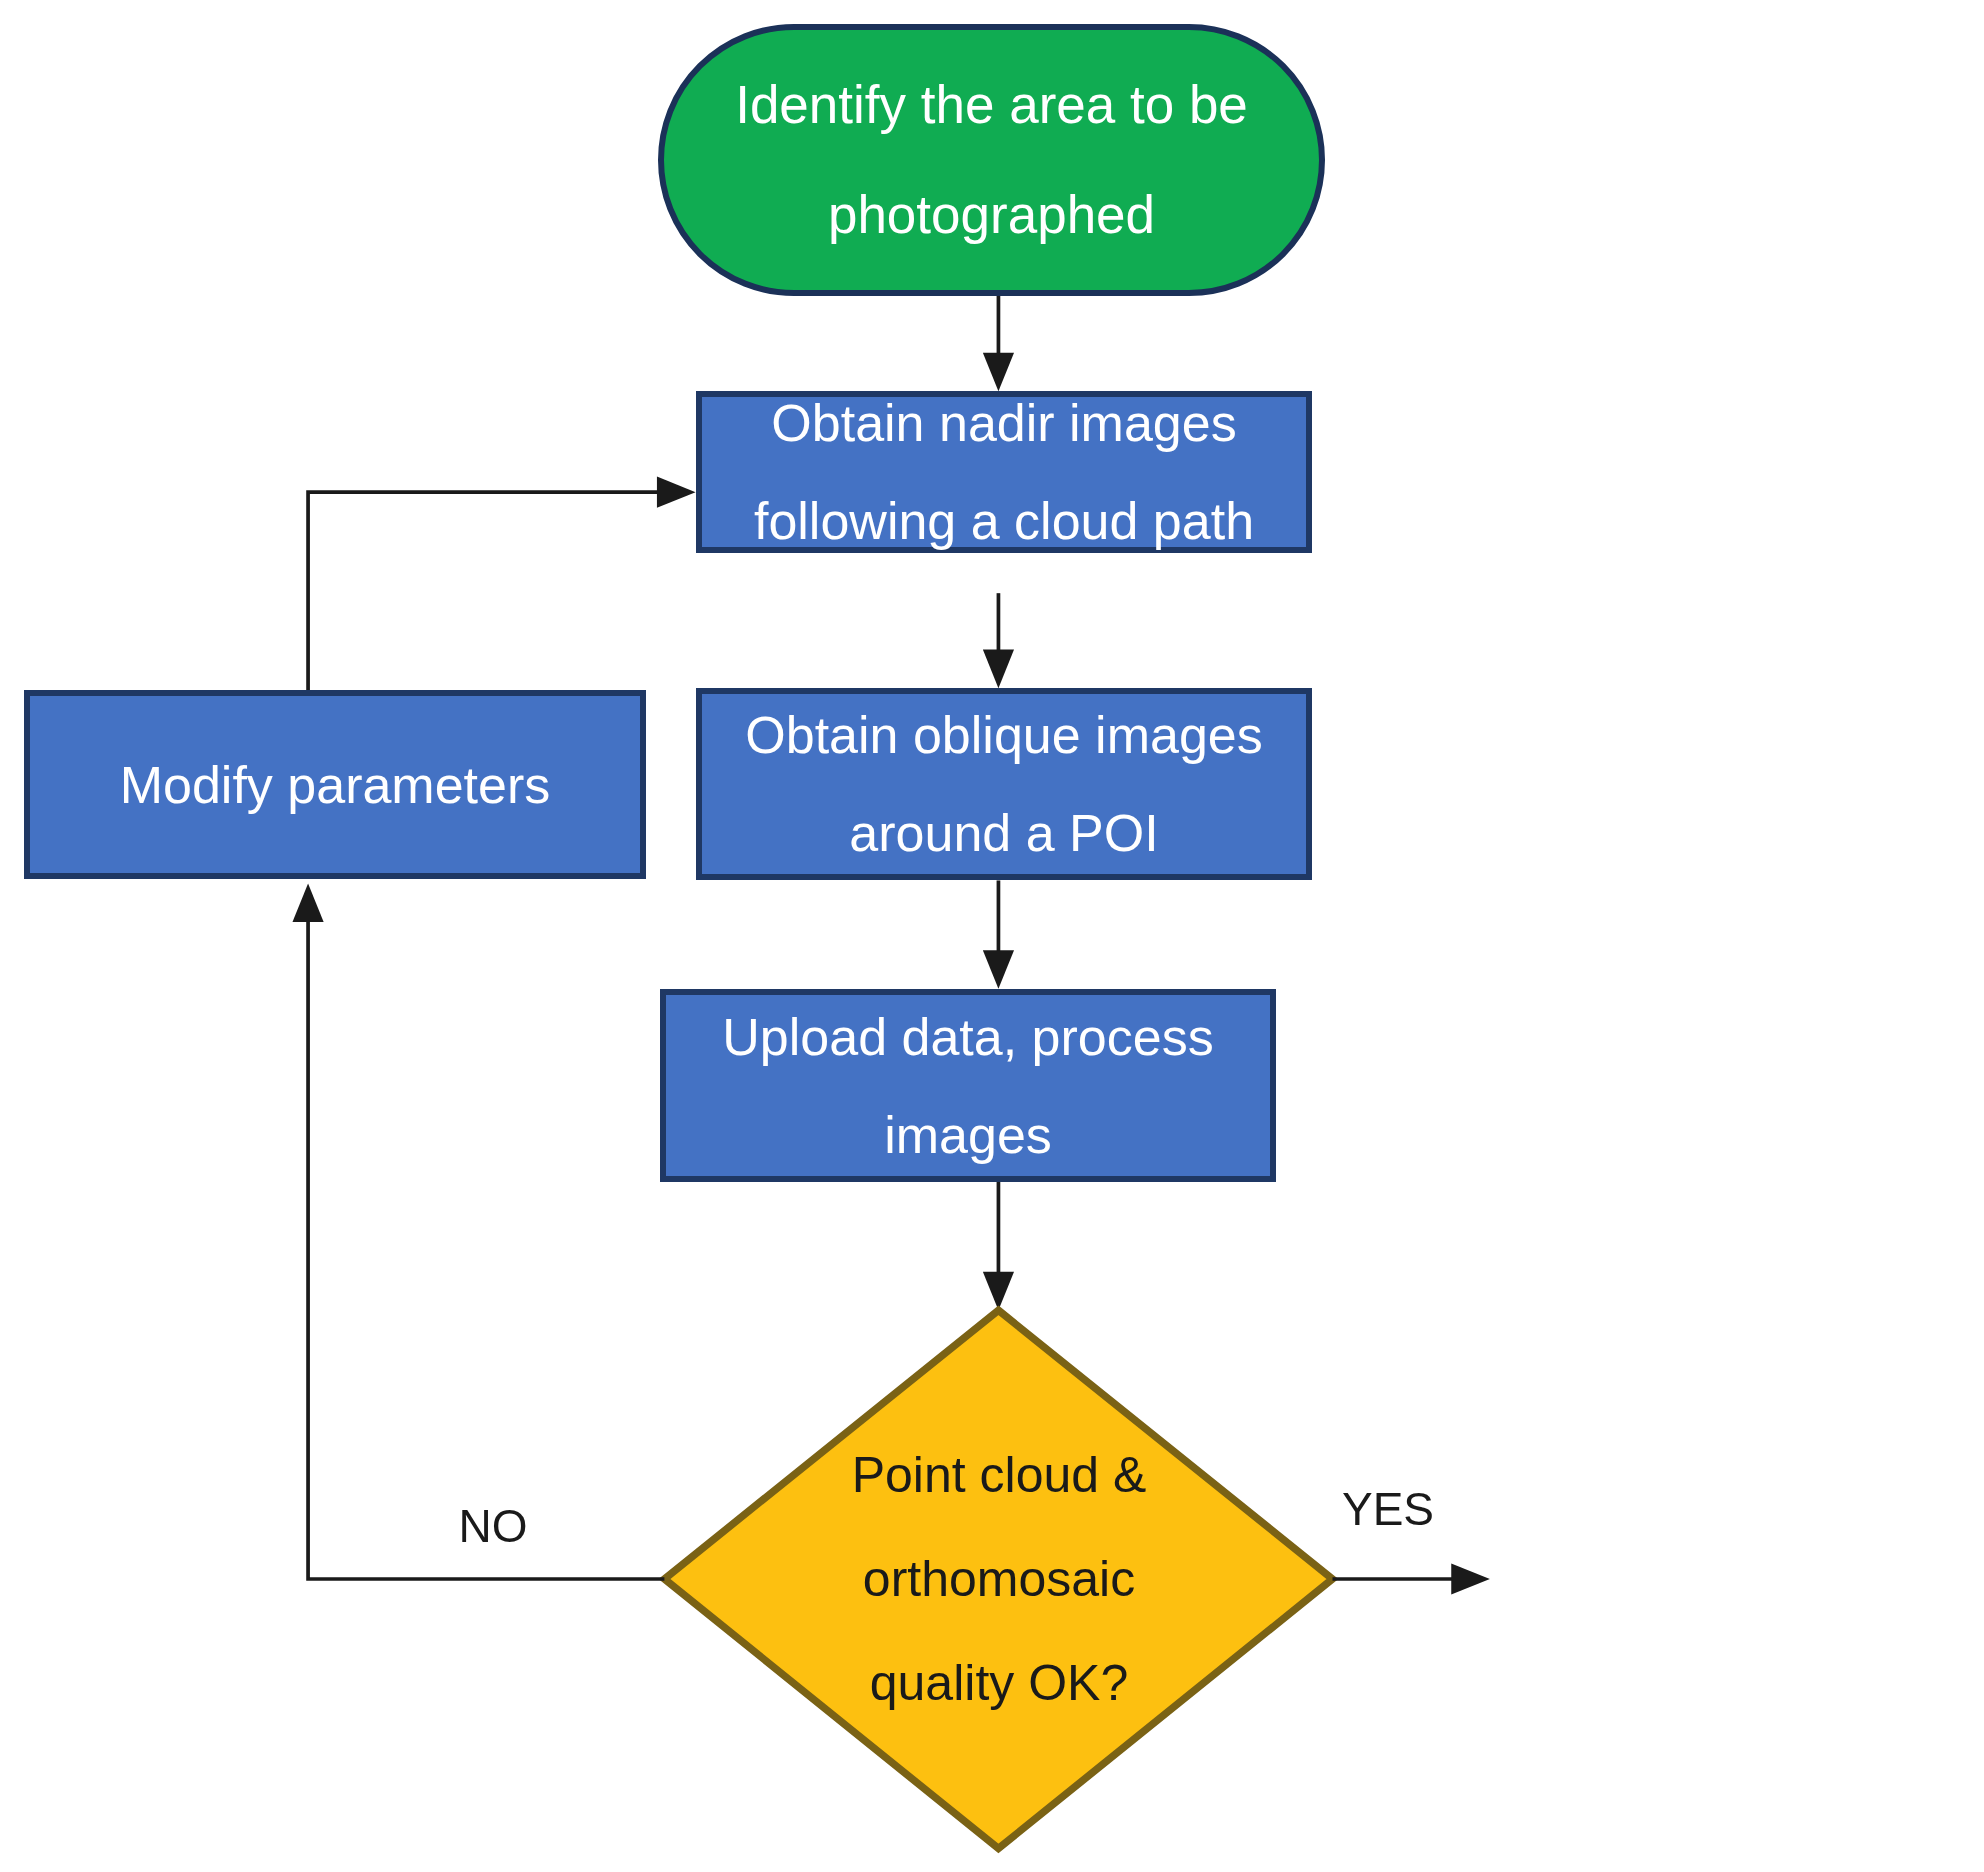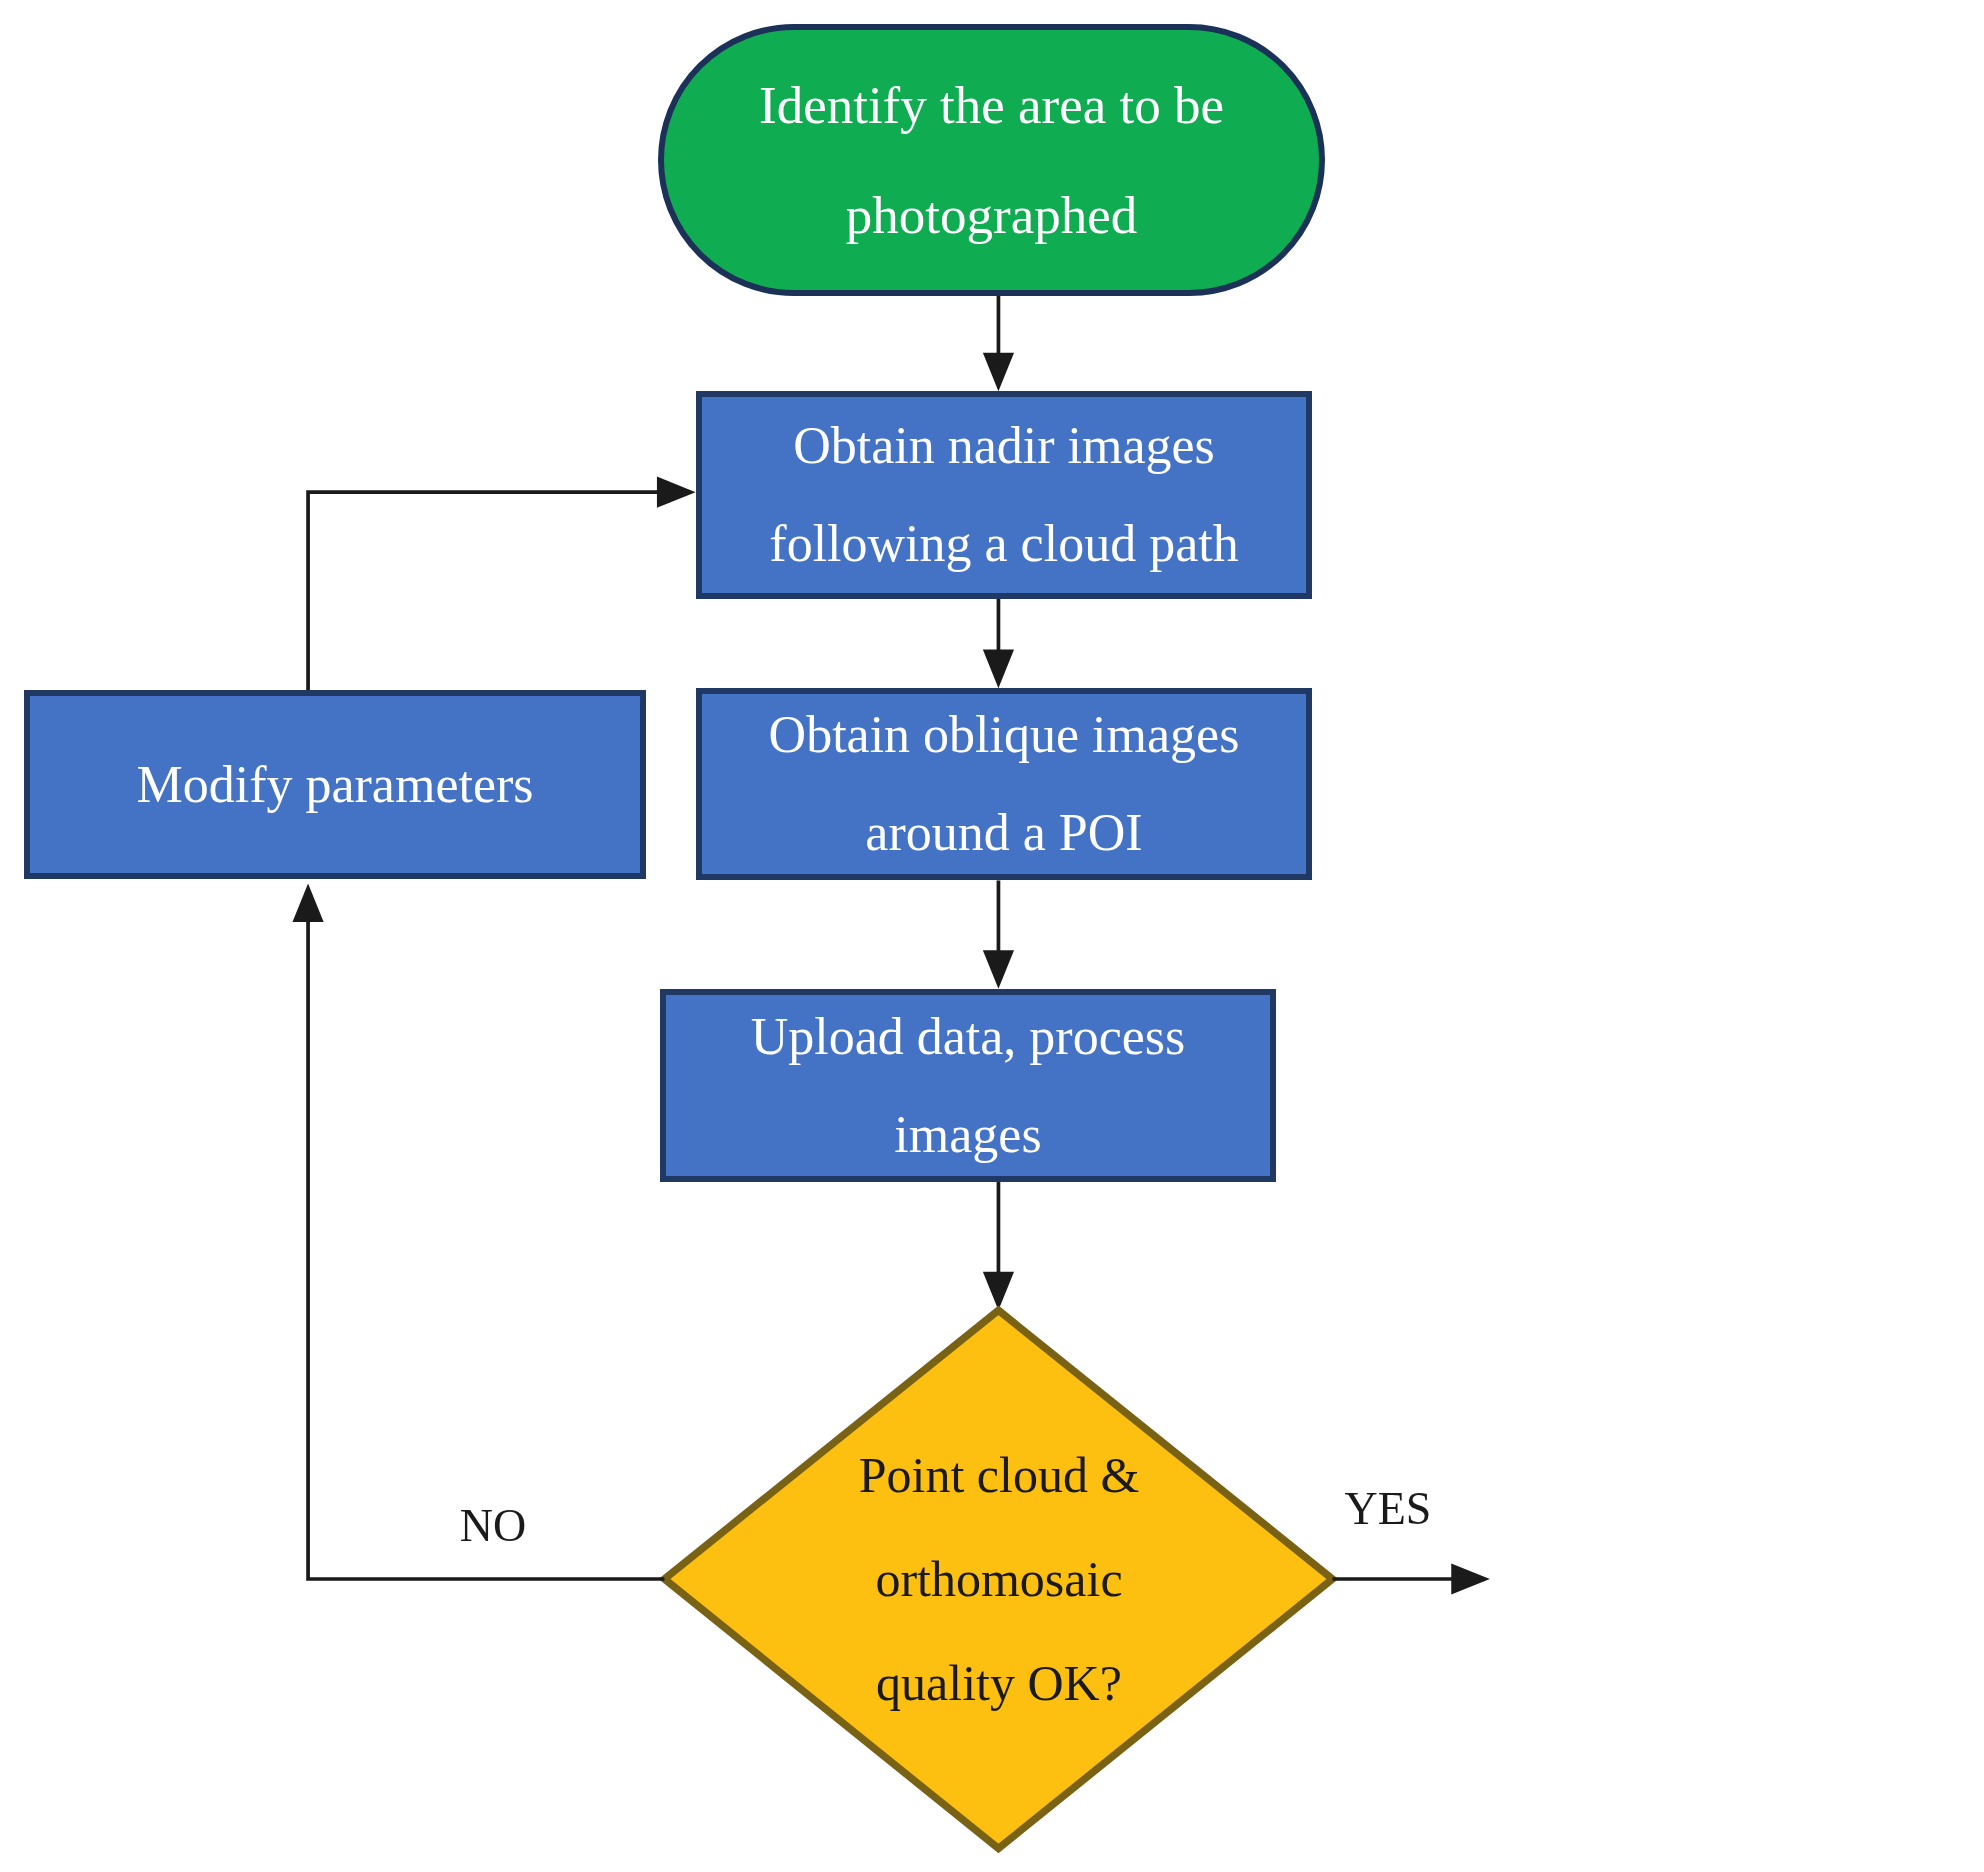--- a/index.html
+++ b/index.html
@@ -1,40 +1,40 @@
 <!DOCTYPE html>
 <html style="--background: #ffffff; --terminal-fill: #10AC52; --terminal-border: #1b3158; --process-fill: #4472C4; --process-border: #1F3864; --decision-fill: #FDC010; --decision-border: #7A6215; --connector: #1a1a1a; --text-light: #ffffff; --text-dark: #1a1a1a;font-size:12px"><head>
 <meta charset="utf-8">
 <style>
   html,body{margin:0;padding:0;background:#fff;}
   .canvas{
     position:relative;
     width:1985px;height:1873px;
     background:var(--background,#fff);
-    font-family:Liberation Serif, serif;
+    font-family:Liberation Sans, sans-serif;
     overflow:hidden;
   }
   .connector-layer{position:absolute;left:0;top:0;width:1985px;height:1873px;}
   .node{
     position:absolute;display:flex;align-items:center;justify-content:center;
     text-align:center;box-sizing:border-box;
   }
   .node .label span{display:block;}
   .terminal{
     background:var(--terminal-fill,#10AC52);
     border:6.7px solid var(--terminal-border,#1b3158);
     color:var(--text-light,#fff);
   }
   .process{
     background:var(--process-fill,#4472C4);
     border:6px solid var(--process-border,#1F3864);
     color:var(--text-light,#fff);
   }
   .start{left:658px;top:24px;width:667px;height:272px;border-radius:136px;font-size:53px;line-height:110px;}
-  .nadir{left:696px;top:391px;width:616px;height:208px;font-size:52px;line-height:98px;}
+  .nadir{left:696px;top:391px;width:616px;height:162px;font-size:52px;line-height:98px;}
   .oblique{left:696px;top:688px;width:616px;height:192px;font-size:52px;line-height:98px;}
   .upload{left:660px;top:989px;width:616px;height:193px;font-size:52px;line-height:98px;}
   .modify{left:24px;top:690px;width:622px;height:189px;font-size:52px;line-height:74px;}
   .end{left:1490px;top:1446px;width:475px;height:250px;border-radius:125px;font-size:52px;line-height:74px;}
   .decision-label{
     position:absolute;left:739px;top:1423px;width:520px;
     font-size:50px;line-height:104px;color:var(--text-dark,#1a1a1a);
     text-align:center;
   }
   .decision-label span{display:block;}

